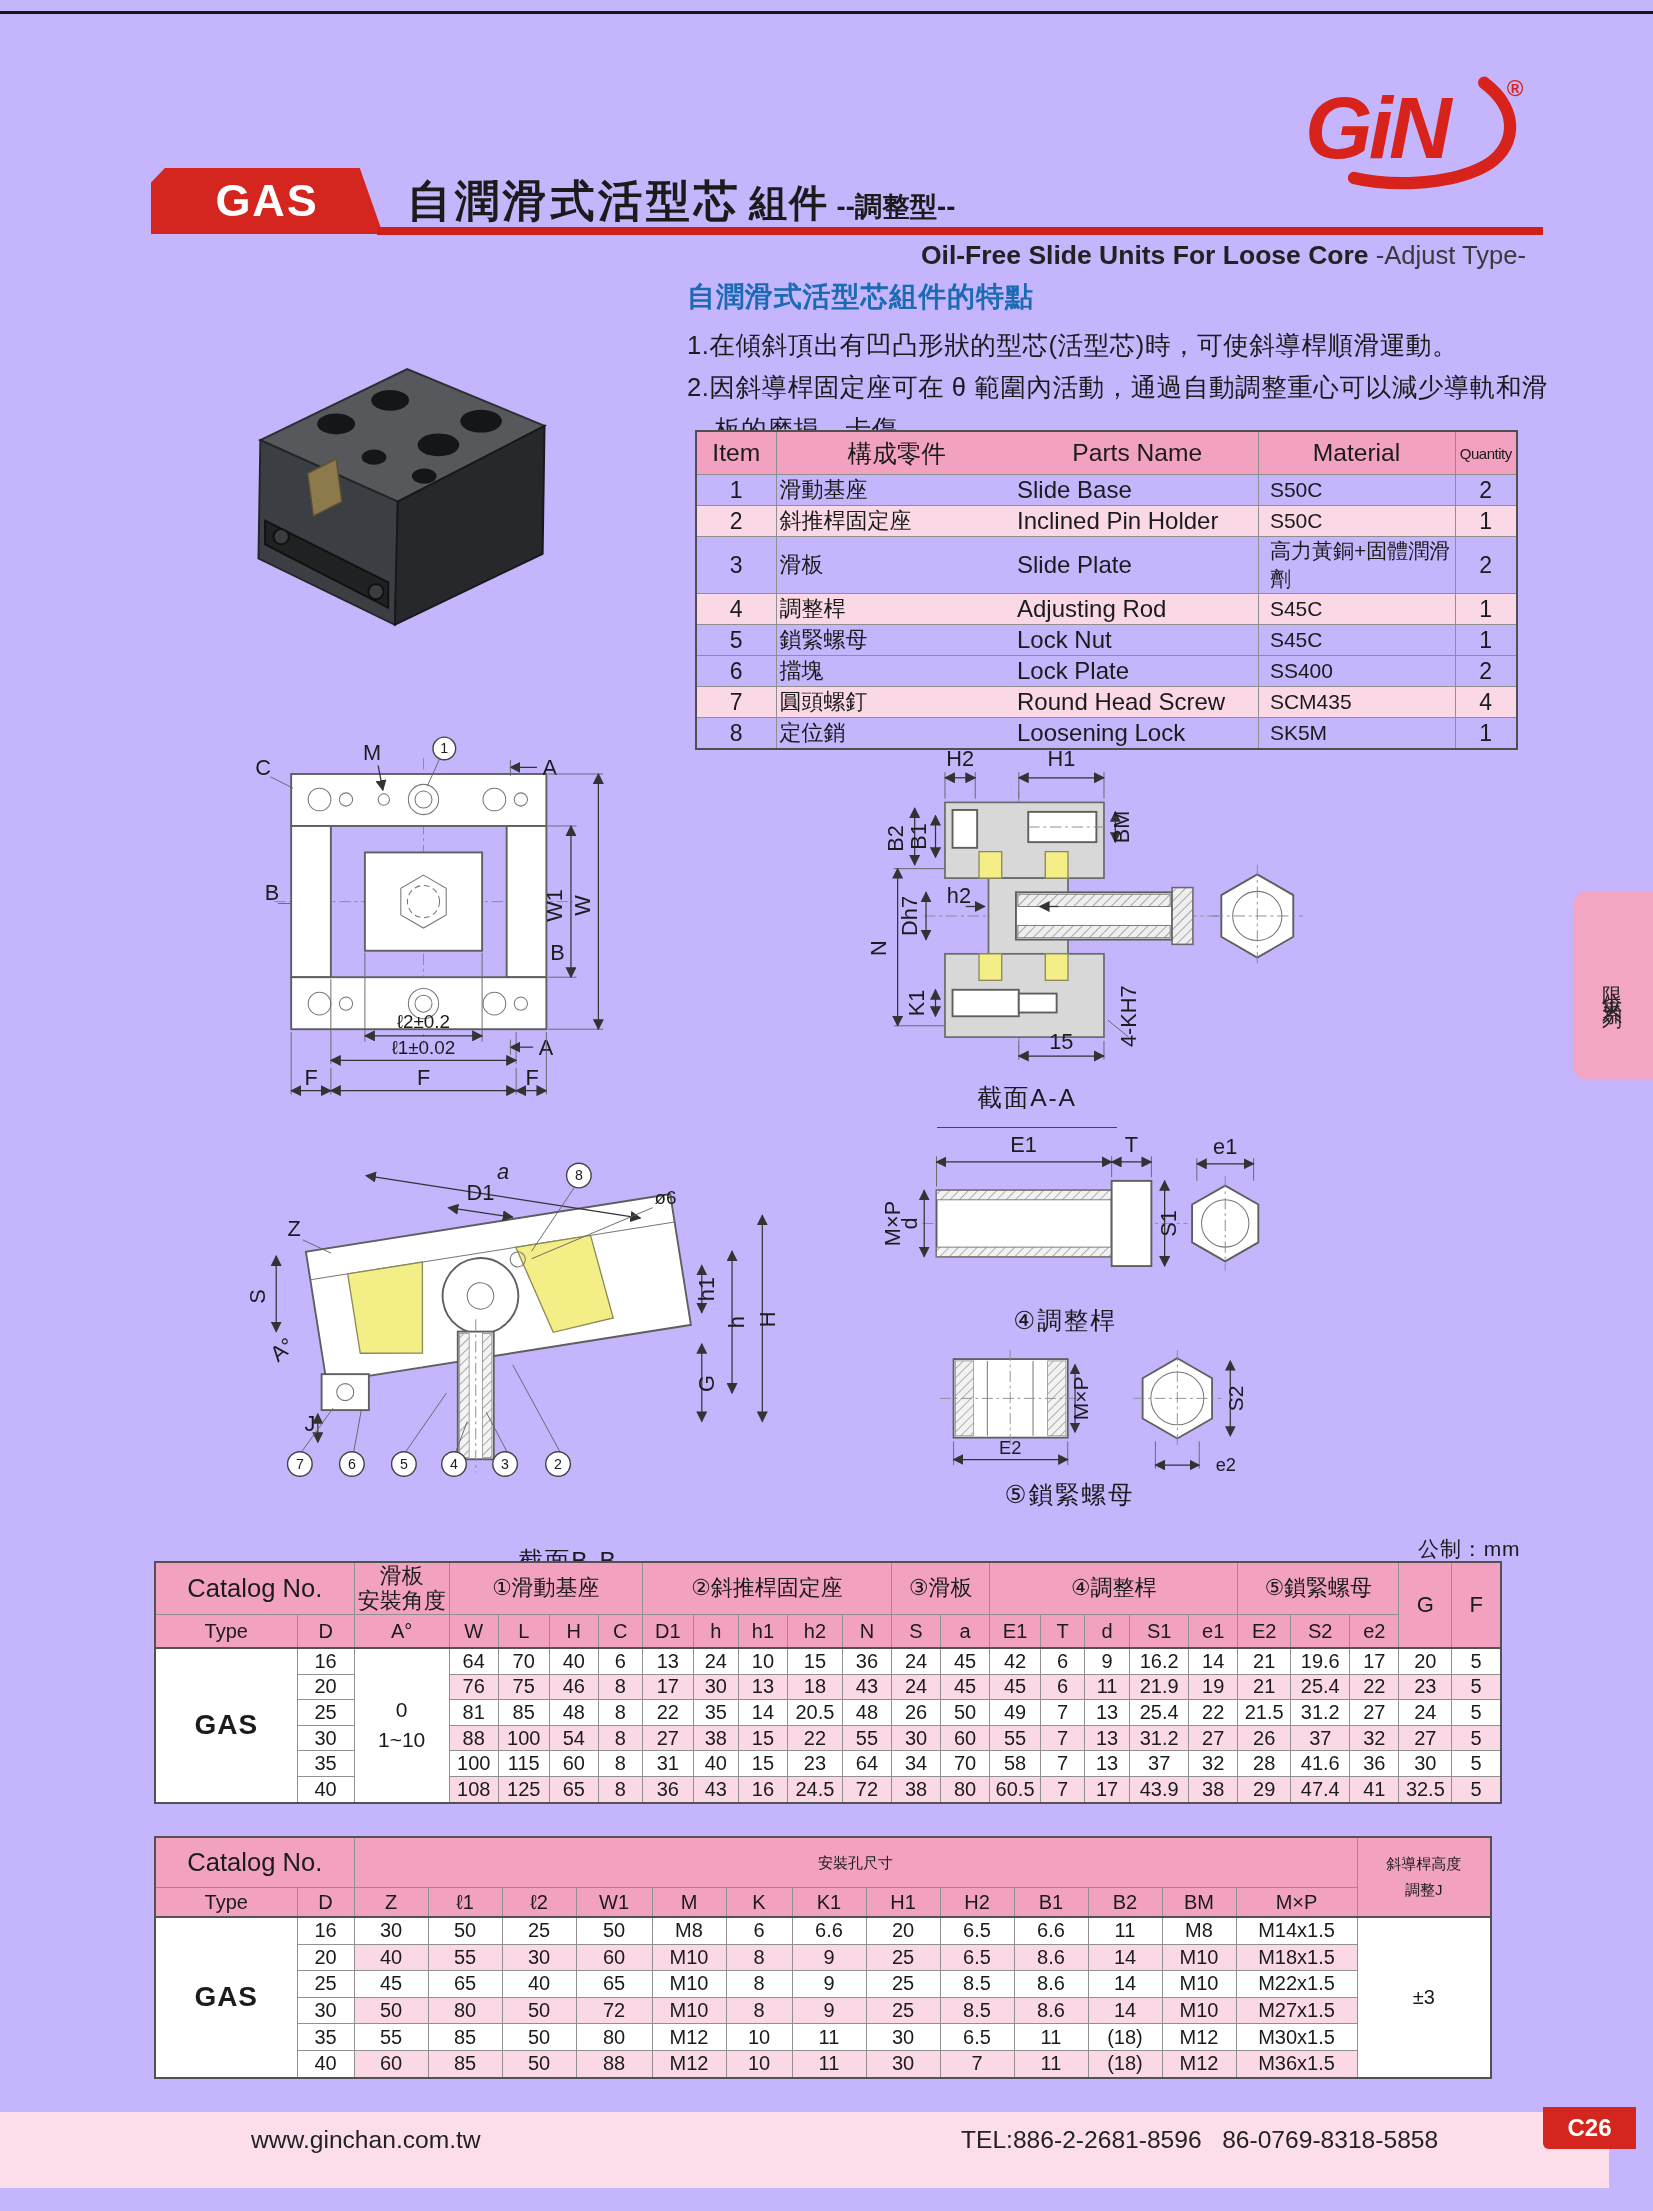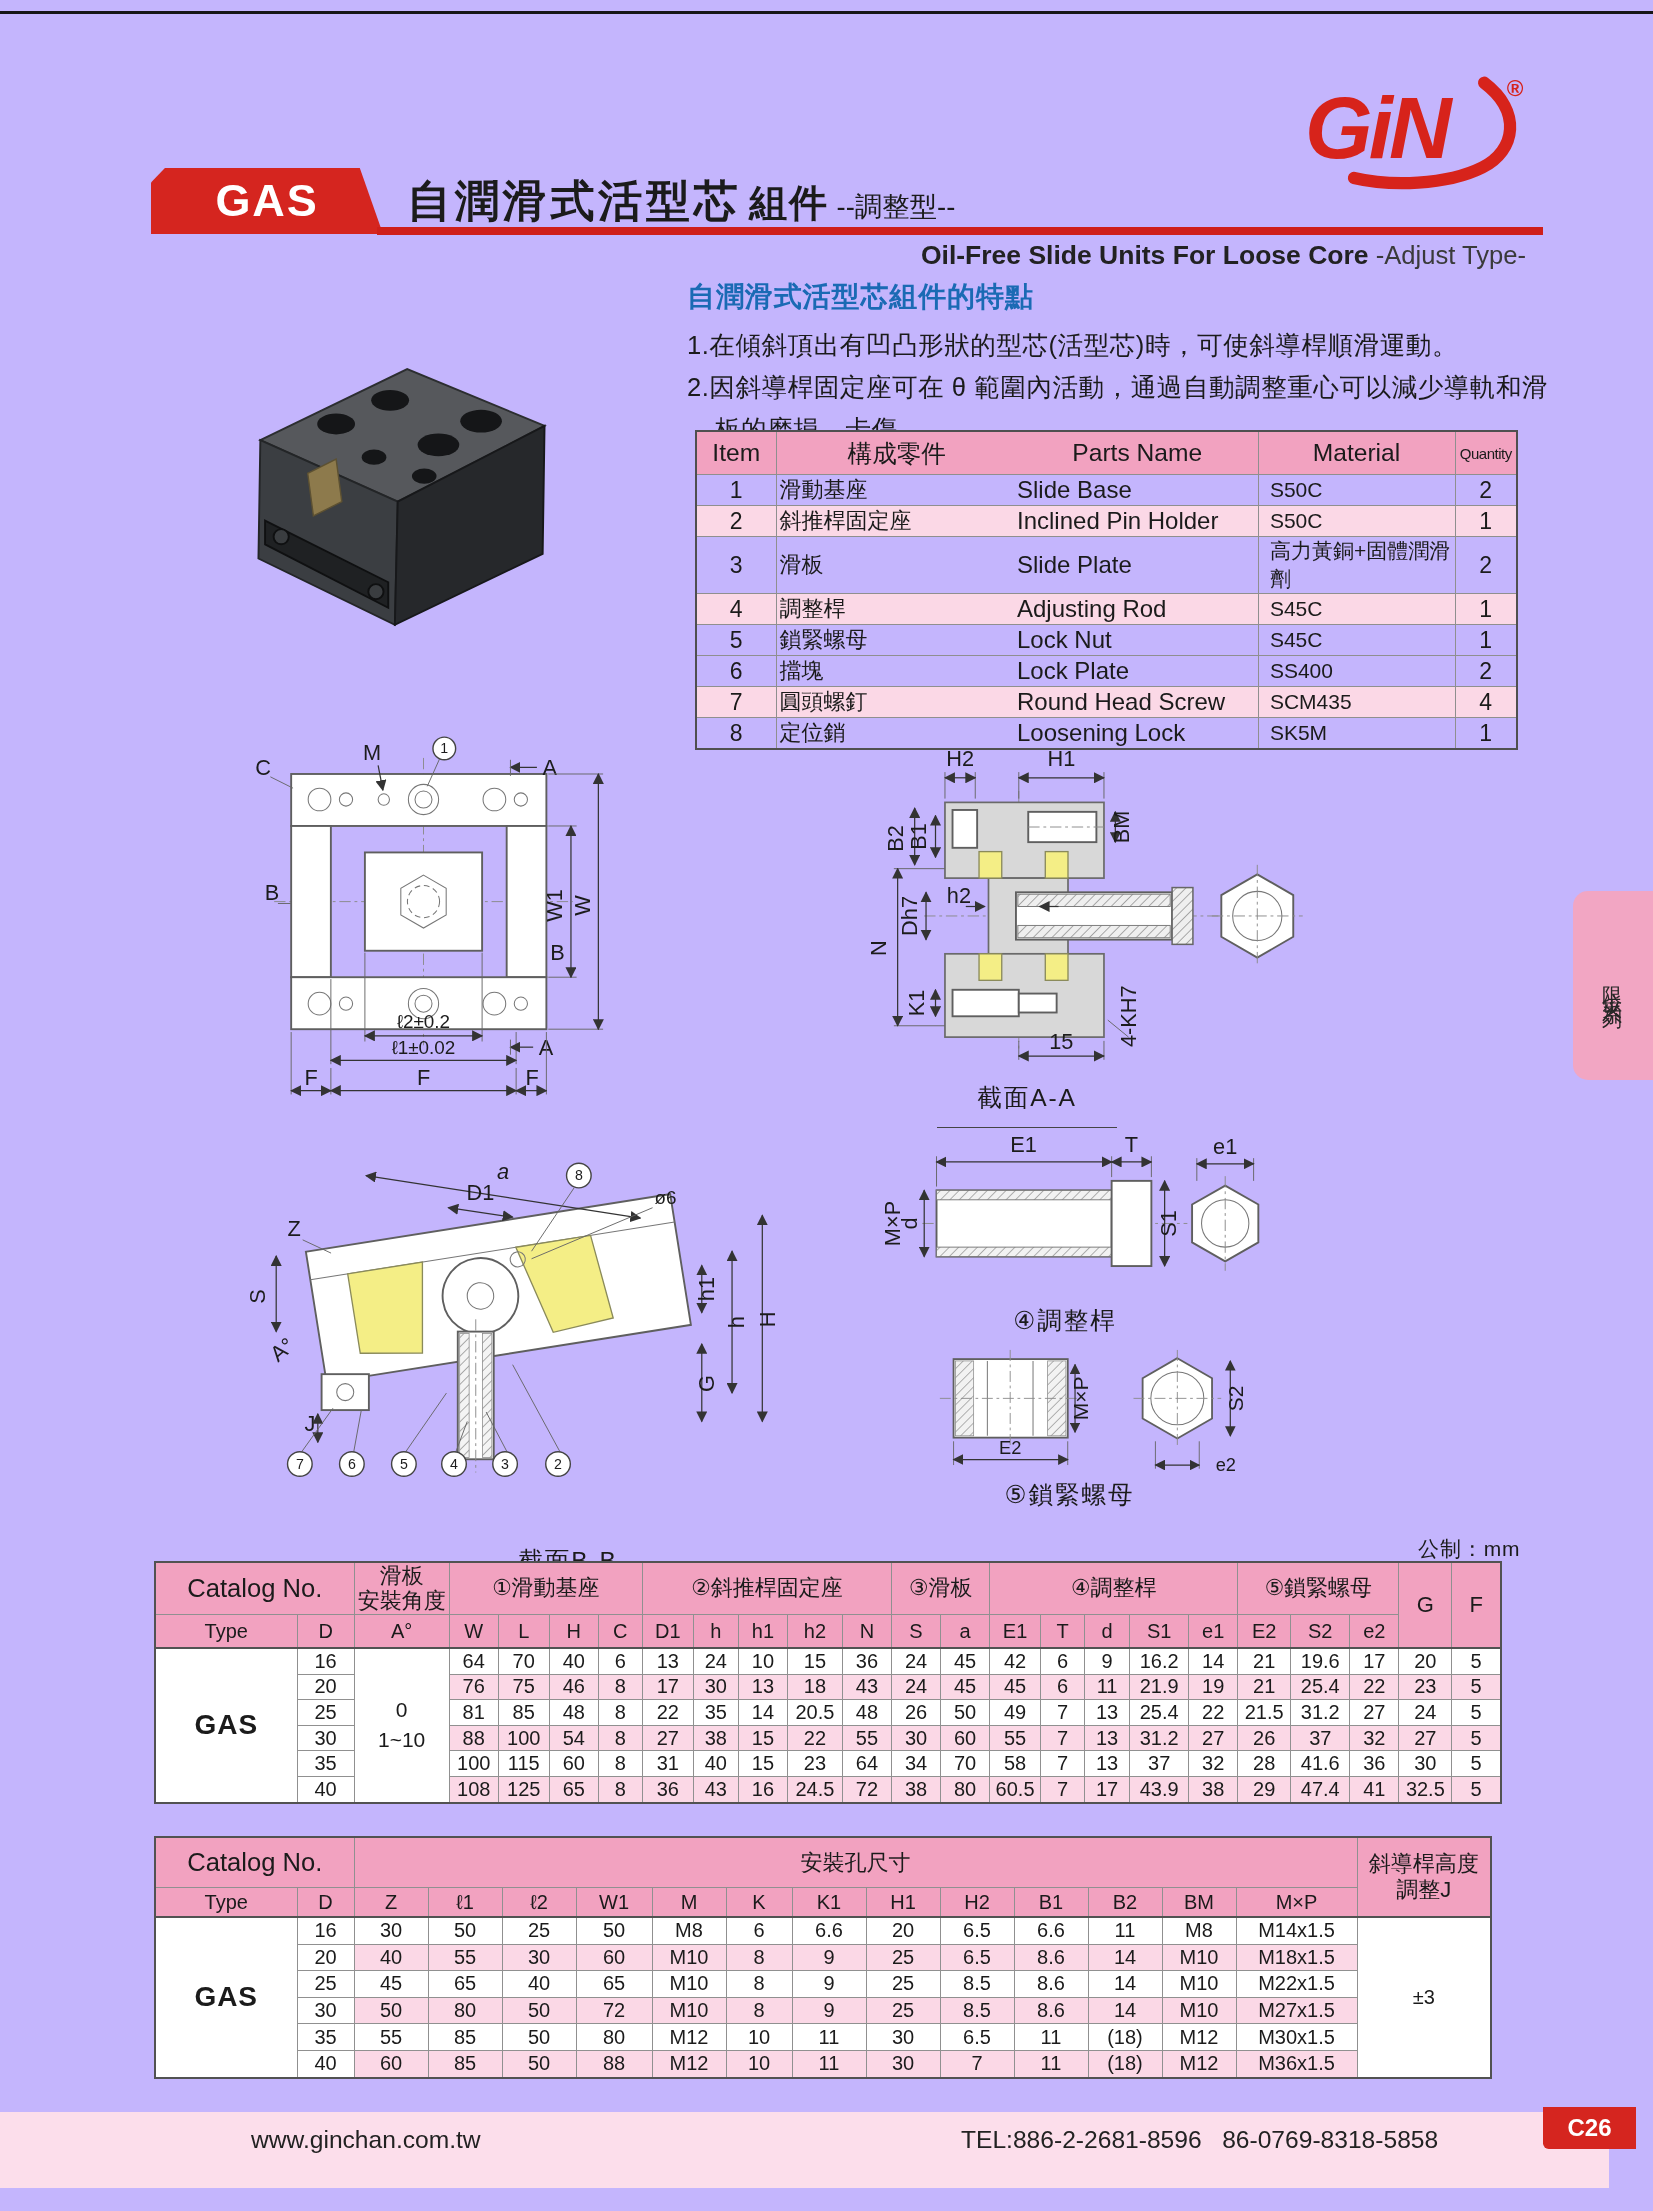--- a/index.html
+++ b/index.html
@@ -11,21 +11,21 @@
   
   .top-rule{left:0;top:11.4px;width:1653px;height:2.8px;background:#161616;}
   .gas-banner{left:151px;top:168px;width:232px;height:66px;background:#d5251f;
               clip-path:polygon(0 22%,6% 0,90% 0,100% 100%,0 100%);
               display:flex;align-items:center;justify-content:center;}
   .gas-banner span{color:#fff;font-size:45px;font-weight:700;letter-spacing:1.9px;}
   .red-line{left:377px;top:227px;width:1166px;height:7.6px;background:#cf1f1a;}
   .title-row{left:407px;top:172px;width:852px;display:flex;align-items:baseline;gap:7.6px;white-space:nowrap;}
   .title-big{font-size:44px;font-weight:700;letter-spacing:3.8px;font-family:Liberation Mono, monospace;}
   .title-mid{font-size:38px;font-weight:700;letter-spacing:1.9px;}
-  .title-suf{font-size:27.4px;font-weight:400;}
+  .title-suf{font-size:27.4px;font-weight:700;}
   .subtitle{left:852px;top:240px;width:674px;text-align:right;white-space:nowrap;}
   .sub-b{font-size:26.5px;font-weight:700;color:#222;}
   .sub-l{font-size:25.6px;font-weight:400;color:#3a3a3a;}
 
   
   .features{left:687px;top:278px;width:867px;}
   .feat-head{color:#1a6ab4;font-size:28px;font-weight:700;margin-bottom:7.6px;letter-spacing:0.9px;}
   .feat-line{font-size:25.6px;line-height:42px;letter-spacing:0.5px;}
   .feat-line.indent{padding-left:28px;}
 
@@ -49,21 +49,21 @@
   .dim-table th,.dim-table td{border:1.4px solid #909090;text-align:center;vertical-align:middle;padding:0;}
   .dim-table thead{border-bottom:2.4px solid #525252;}
   .dim-table thead th{background:#f2a2c0;font-weight:400;}
   .dim-table tbody td{background:#fff;}
   .dim-table tr.striped td.v{background:#fbd8e6;}
   .t1-wrap{left:154px;top:1561px;width:1348px;}
   .t2-wrap{left:154px;top:1836px;width:1336px;}
   #table1 thead tr.r1 th{height:51px;font-size:22px;line-height:24.6px;}
   #table1 thead tr.r2 th{height:32px;font-size:20px;}
   #table1 tbody td{height:24.6px;font-size:20px;}
-  #table2 thead tr.r1 th{height:49px;font-size:22px;line-height:25.6px;}
+  #table2 thead tr.r1 th{height:49px;font-size:15px;line-height:25.6px;}
   #table2 thead tr.r2 th{height:28px;font-size:20px;}
   #table2 tbody td{height:25.6px;font-size:20px;}
   th.cat{font-size:25.6px !important;}
   td.type-cell{font-weight:700;font-size:28px !important;letter-spacing:0.9px;}
   td.angle-cell div{line-height:30px;font-size:21px;}
   td.j-cell{font-size:23px;}
   .unit-note{left:1418px;top:1535px;font-size:21px;letter-spacing:0.9px;}
 
   
   .side-tab{left:1573px;top:891px;width:80px;height:189px;background:#f2a6c3;border-radius:15px 0 0 15px;

